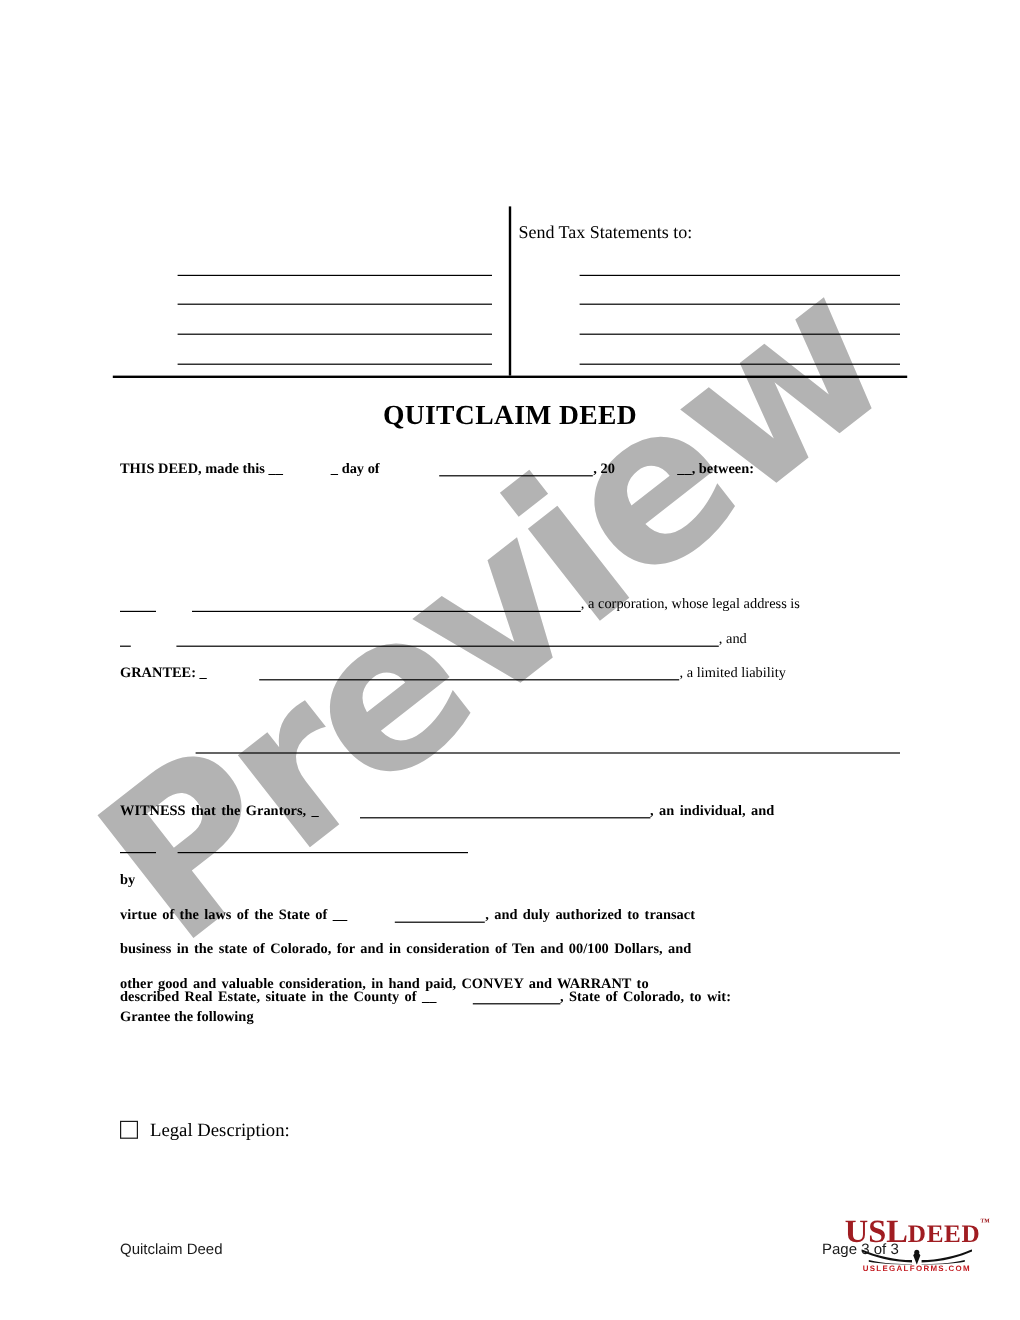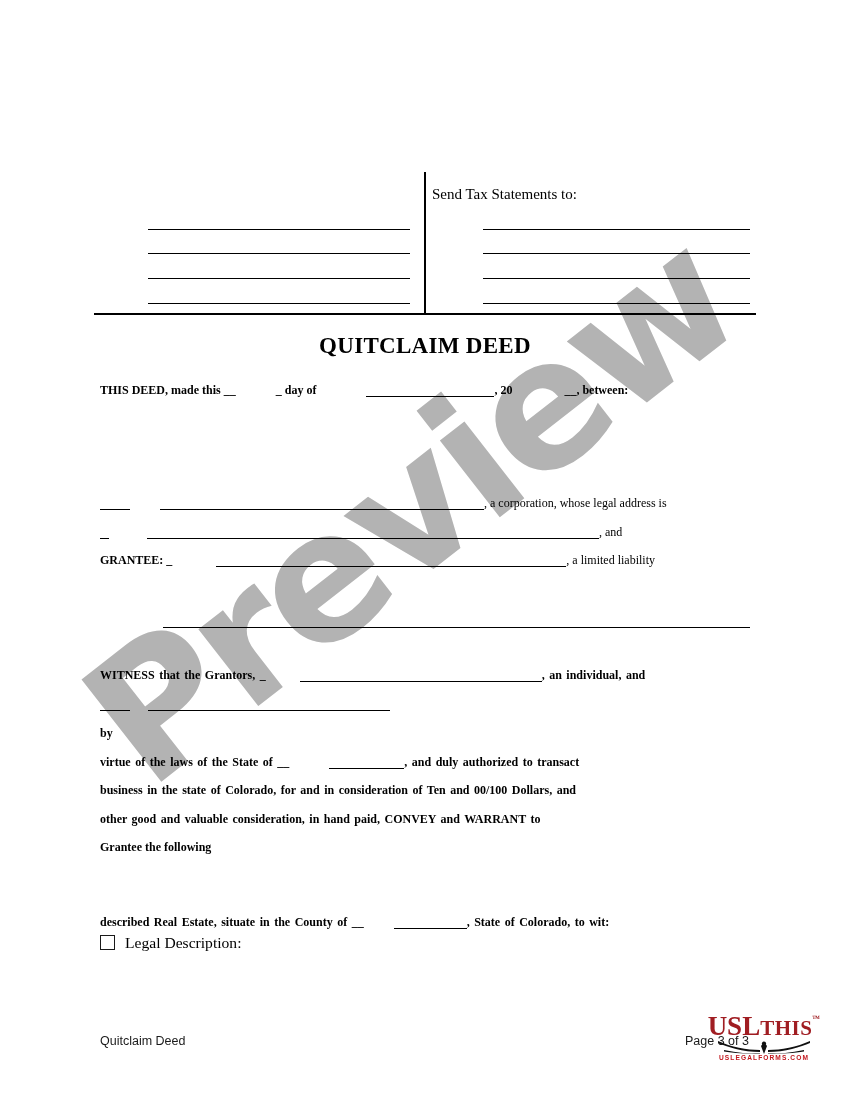--- a/index.html
+++ b/index.html
@@ -99,33 +99,33 @@
     </div>
     <div class="line b ws" style="top:780px;">
       <span>business in the state of Colorado, for and in consideration of Ten and 00/100 Dollars, and</span>
     </div>
     <div class="line b ws" style="top:809px;">
       <span>other good and valuable consideration, in hand paid, CONVEY and WARRANT to</span>
     </div>
     <div class="line b" style="top:837px;">
       <span>Grantee the following</span>
     </div>
-    <div class="line b ws" style="top:912px;">
+    <div class="line b ws" style="top:820px;">
       <span>described Real Estate, situate in the County of __</span><span class="gap" style="width:30px;"></span><span class="ul" style="width:73px;"></span><span>, State of Colorado, to wit:</span>
     </div>
 
     <div class="cbrow" style="top:934px;">
       <span class="cb"></span><span>Legal Description:</span>
     </div>
 
     <div class="abs footer-text" style="left:100px;top:1034px;">Quitclaim Deed</div>
     <div class="abs footer-text" style="left:685px;top:1034px;">Page 3 of 3</div>
 
     <div class="logo">
-      <div class="logo-text"><span class="logo-us">USL</span><span class="logo-legal">THIS</span><span class="logo-tm">™</span></div>
+      <div class="logo-text"><span class="logo-us">USL</span><span class="logo-legal">DEED</span><span class="logo-tm">™</span></div>
       <svg class="logo-wings" width="94" height="13" viewBox="0 0 94 13">
         <path d="M1,0 C14,6 30,9 43,9 L43,11 C26,11 10,6 1,2 Z" fill="#111"></path>
         <path d="M7,9 C20,12 32,12.5 43,12.5 L43,13 C30,13 16,12 7,10.5 Z" fill="#111"></path>
         <path d="M93,0 C80,6 64,9 51,9 L51,11 C68,11 84,6 93,2 Z" fill="#111"></path>
         <path d="M87,9 C74,12 62,12.5 51,12.5 L51,13 C64,13 78,12 87,10.5 Z" fill="#111"></path>
         <path d="M47,1 L50,5 L47,13 L44,5 Z" fill="#111"></path>
         <circle cx="47" cy="2.6" r="2.1" fill="#111"></circle>
       </svg>
       <div class="logo-site">USLEGALFORMS.COM</div>
     </div>

